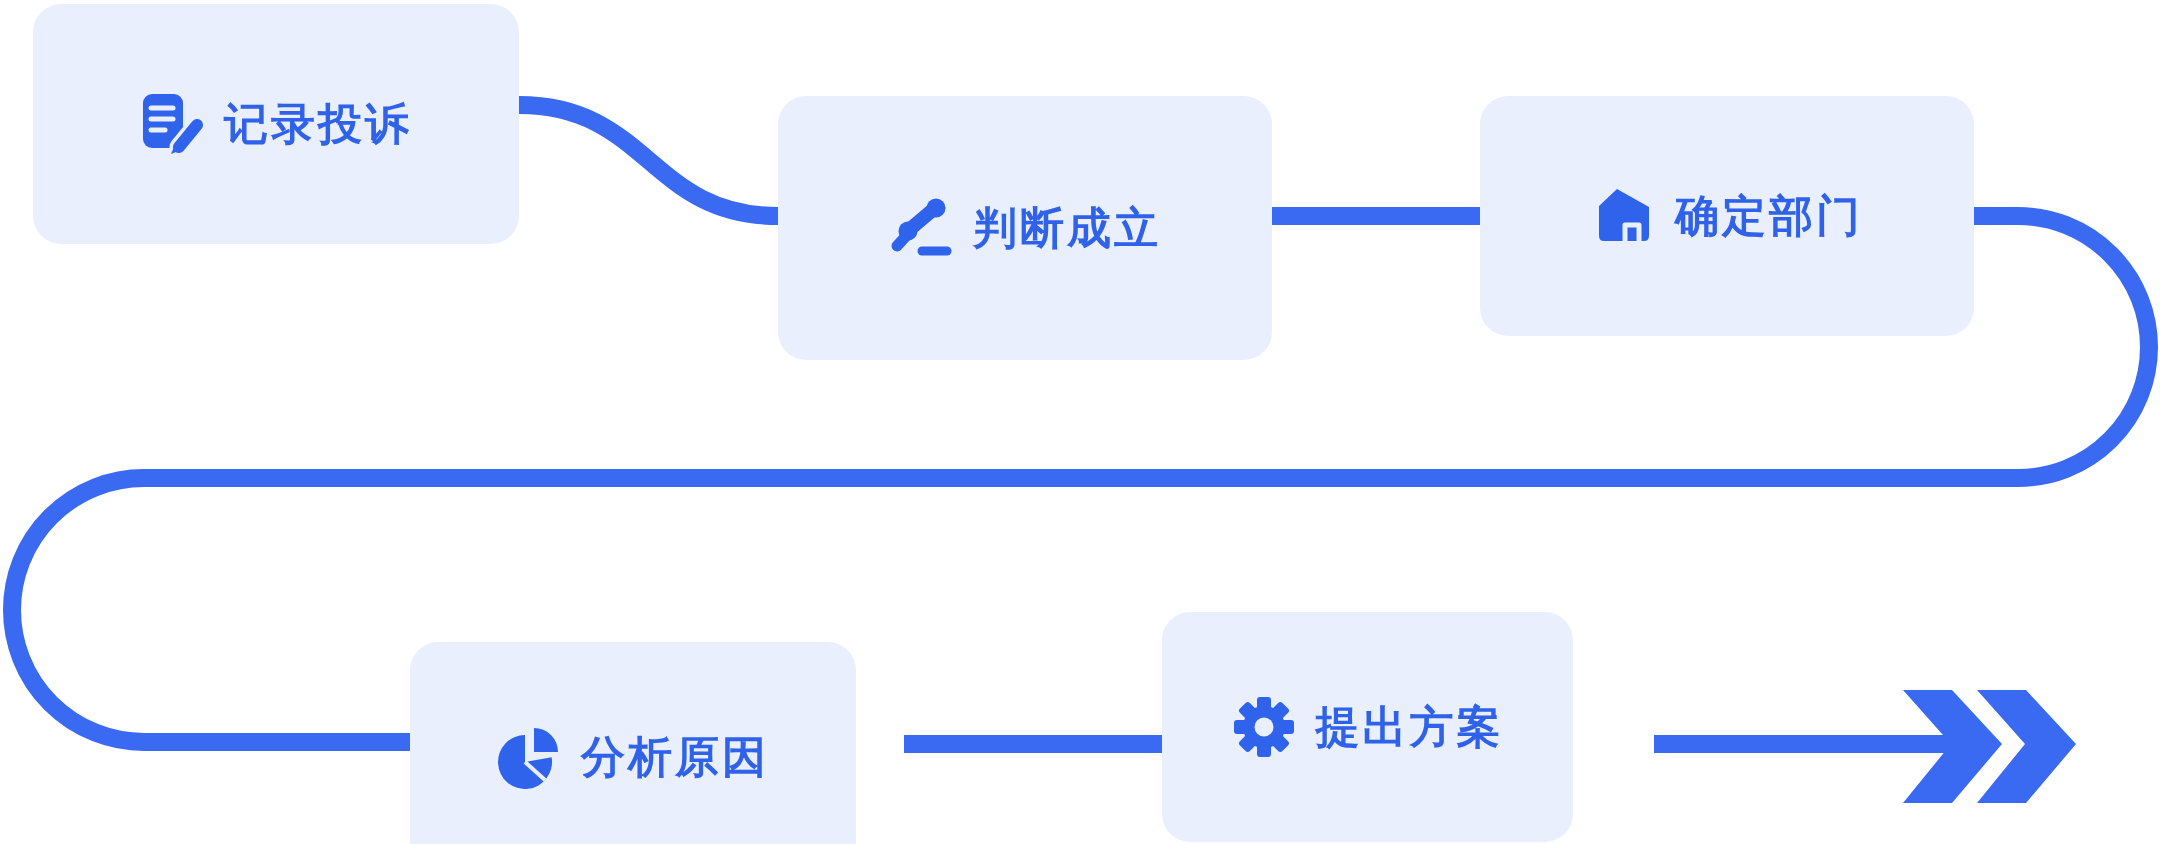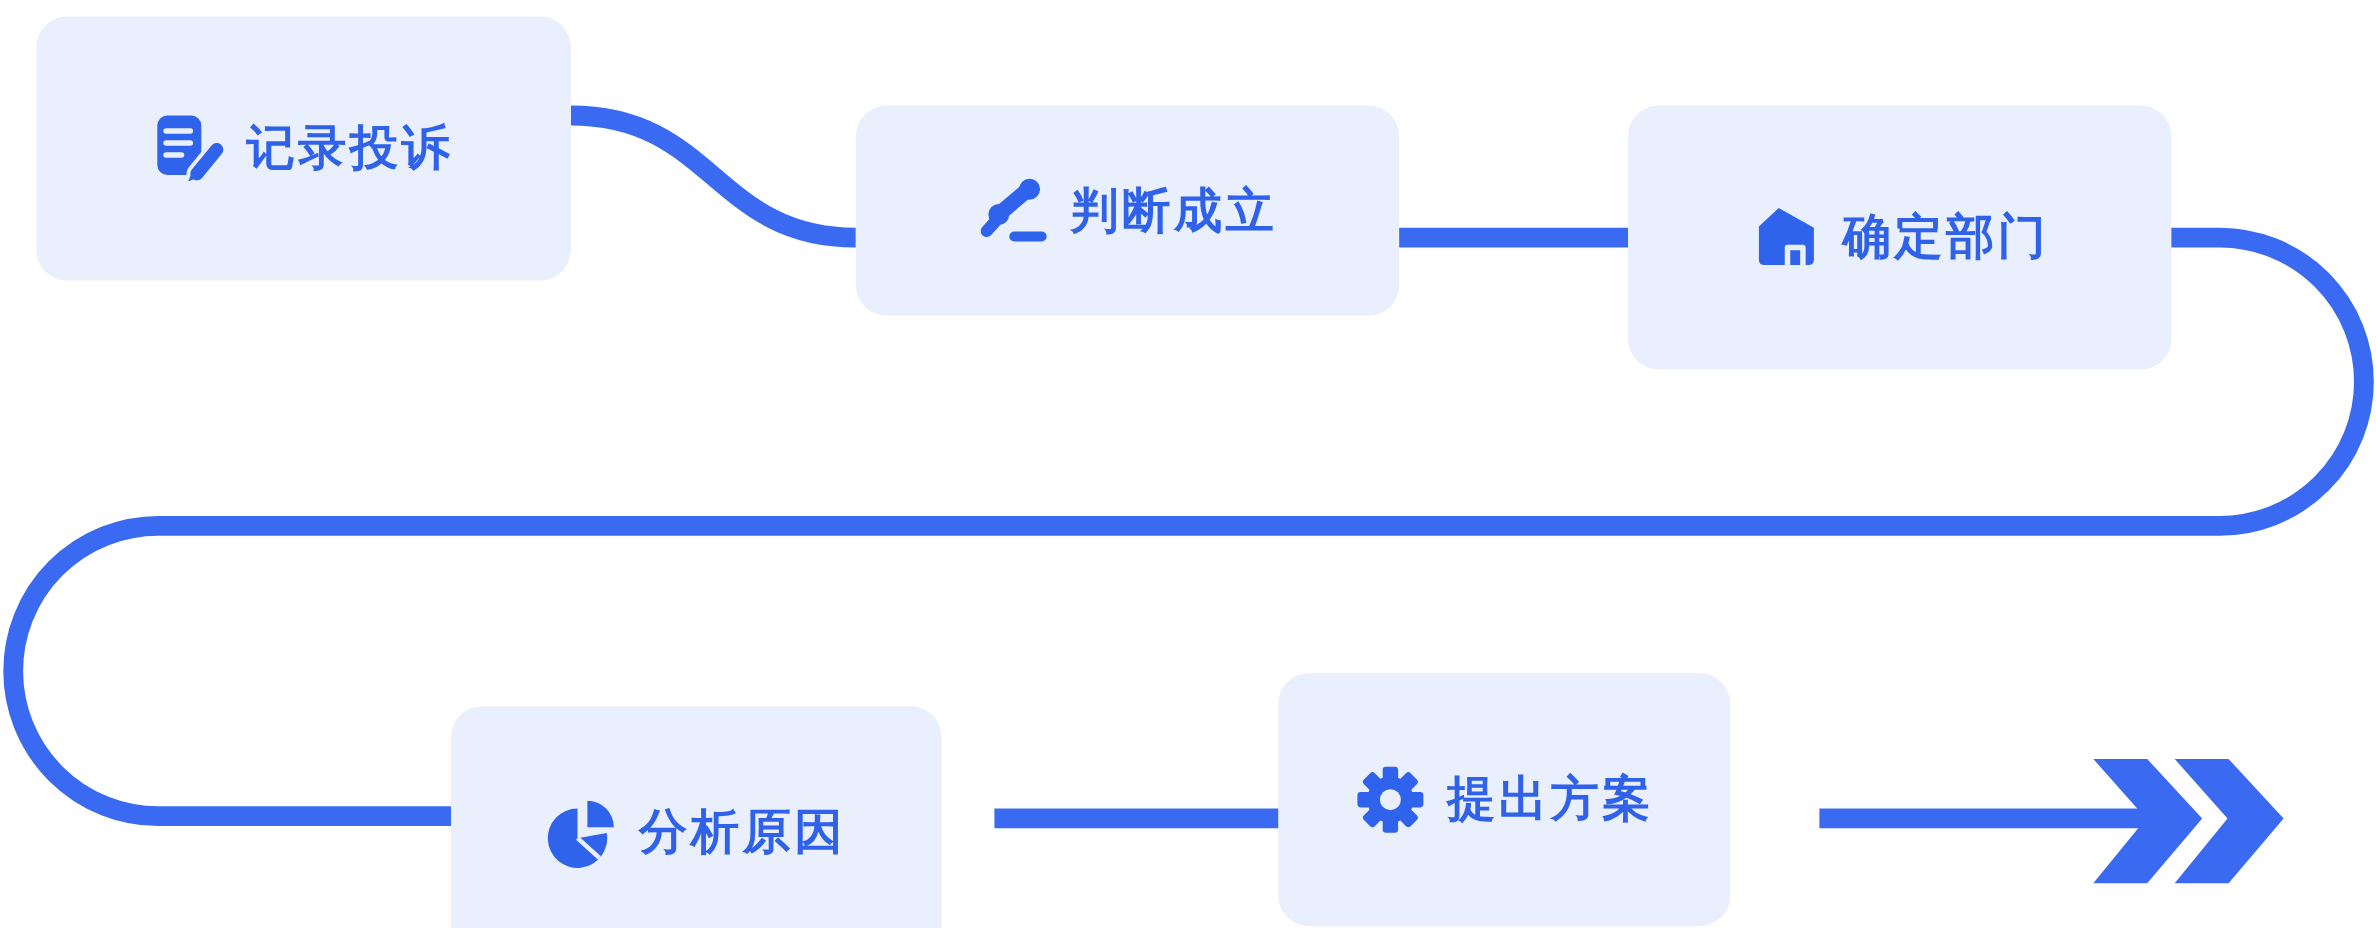--- a/index.html
+++ b/index.html
@@ -26,22 +26,22 @@
     border-radius:28px;
     display:flex;align-items:center;justify-content:center;
     gap:20px;
   }
   .node .step-icon{width:64px;height:64px;flex:0 0 auto;}
   .node .label{
     font-size:44px;font-weight:700;color:var(--text);
     letter-spacing:3px;line-height:1;white-space:nowrap;
   }
   
-  .n1{left:33px;top:15px;width:486px;height:240px;}
-  .n2{left:778px;top:96px;width:494px;height:191px;}
+  .n1{left:33px;top:4px;width:486px;height:240px;}
+  .n2{left:778px;top:96px;width:494px;height:264px;}
   .n3{left:1480px;top:96px;width:494px;height:240px;align-items:center;}
   .n4{left:410px;top:642px;width:446px;height:230px;}
   .n5{left:1162px;top:612px;width:411px;height:230px;}
 </style>
 </head>
 <body>
 
 <div class="canvas">
 
   <svg class="wires" viewBox="0 0 2160 844">

